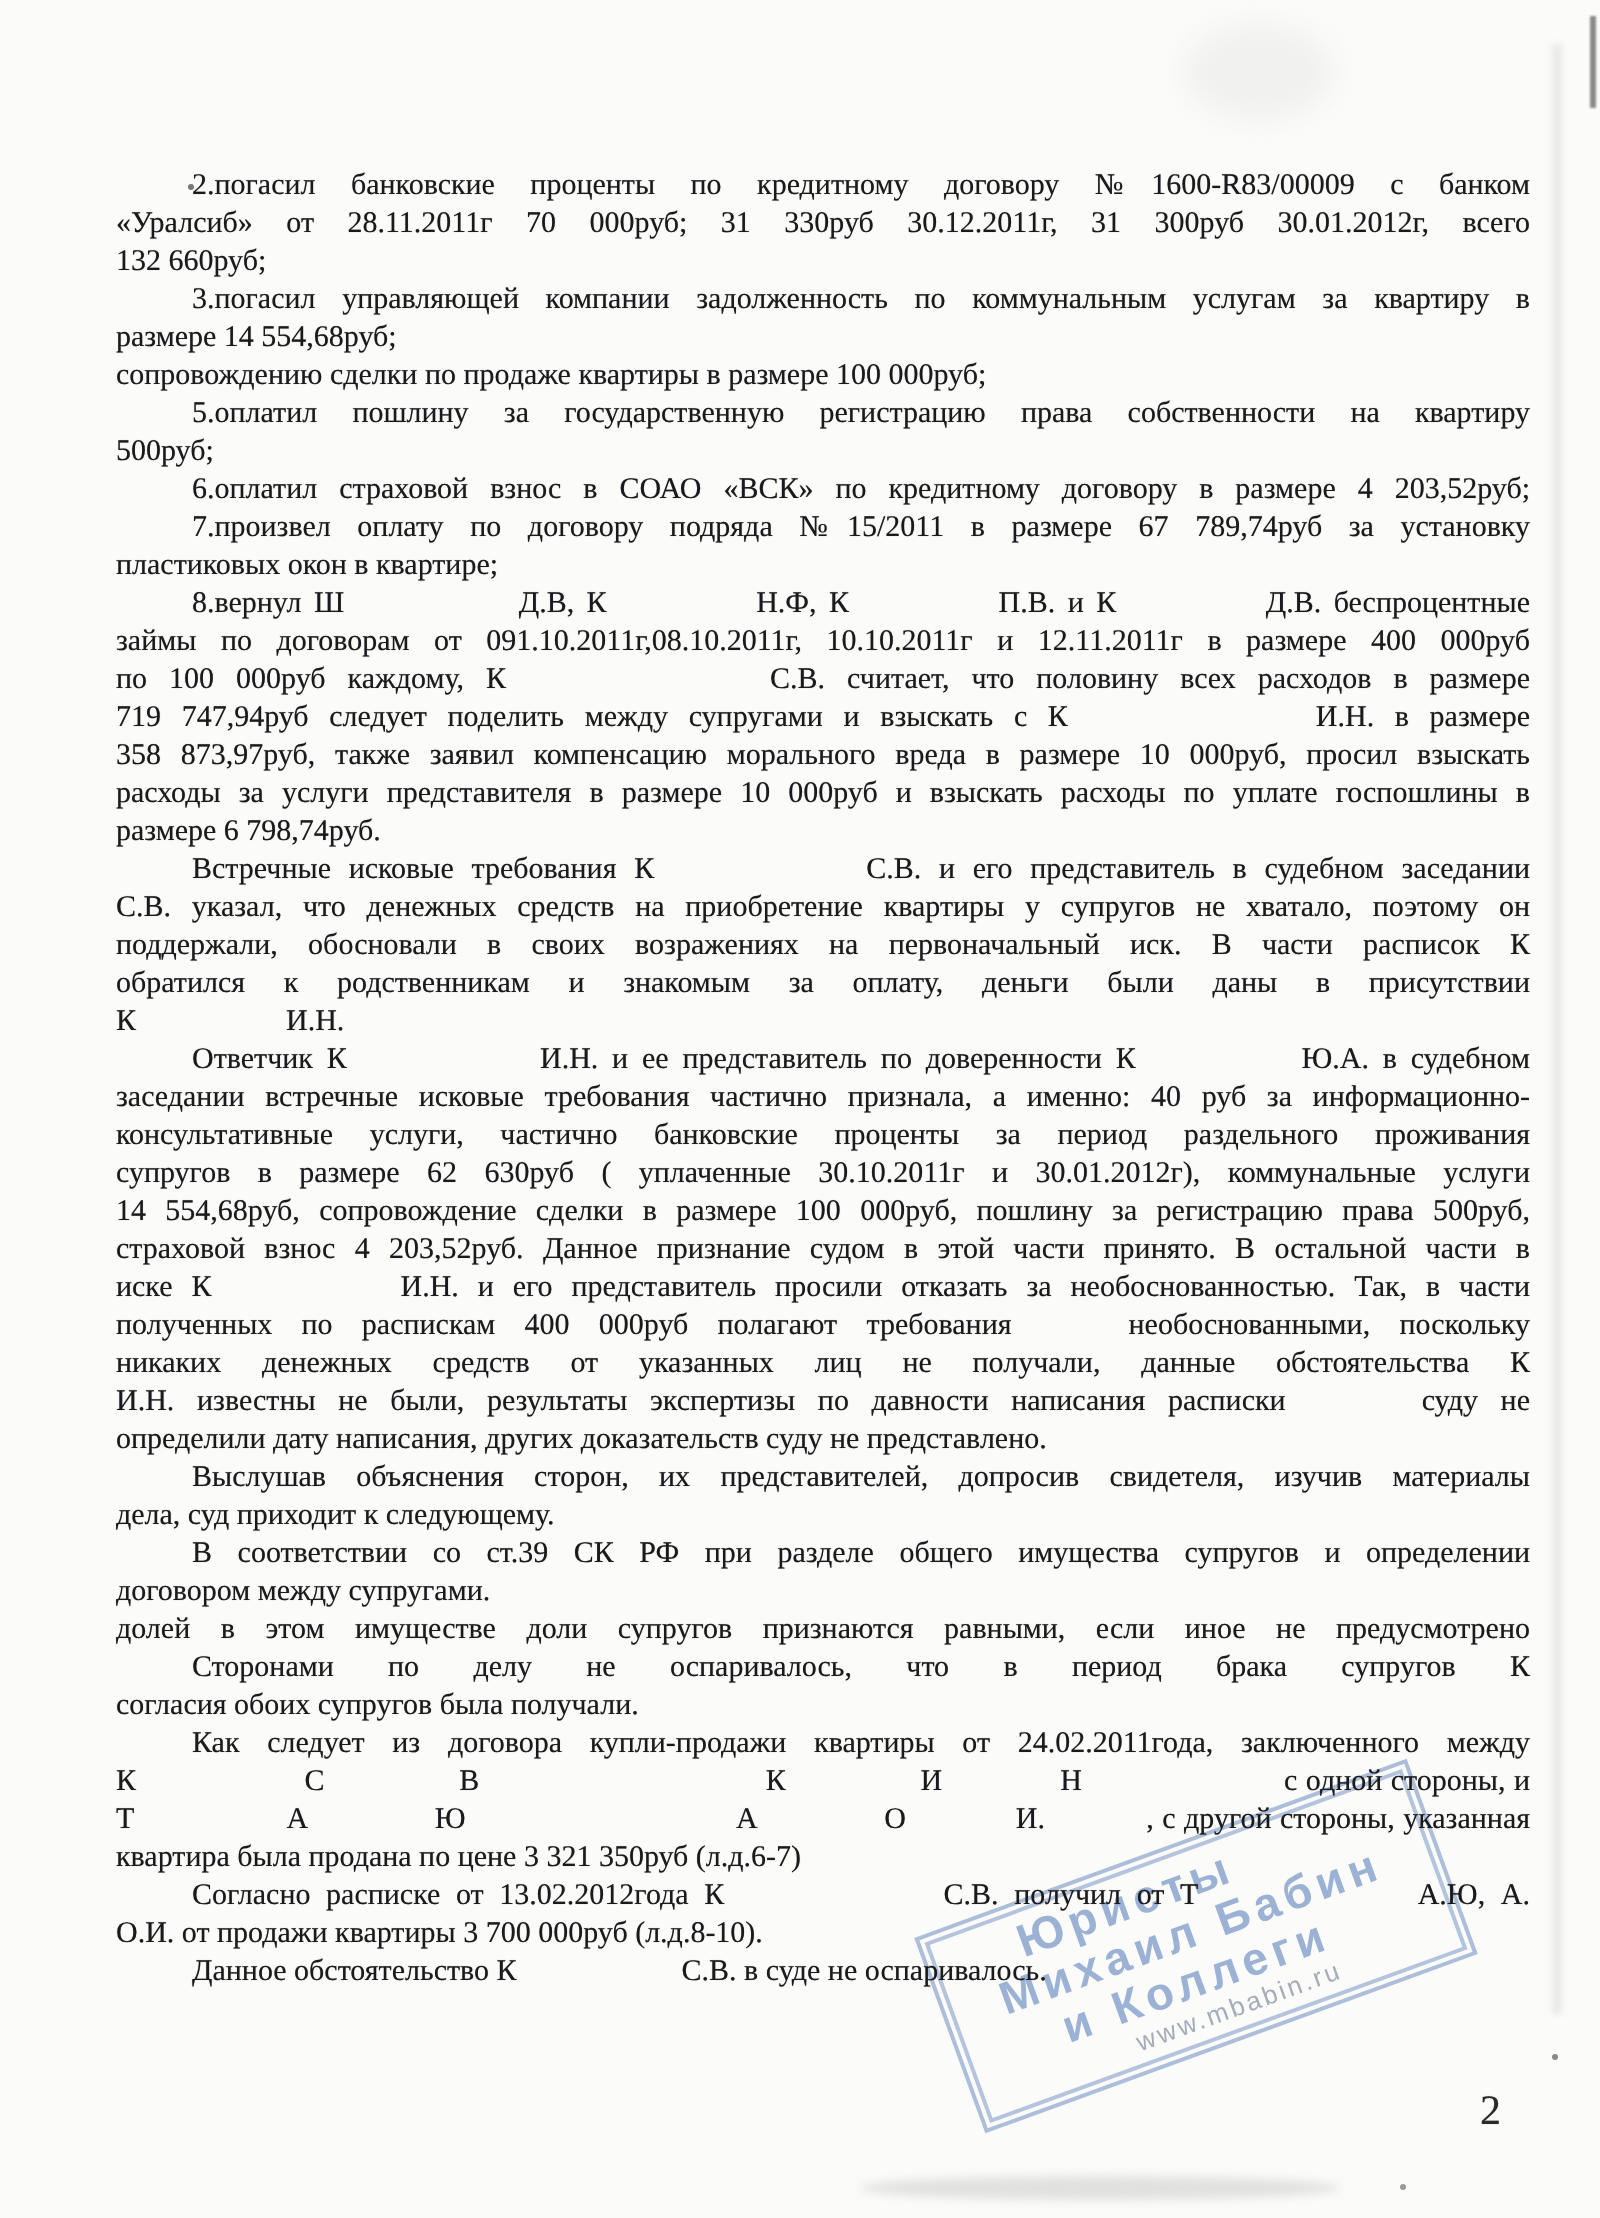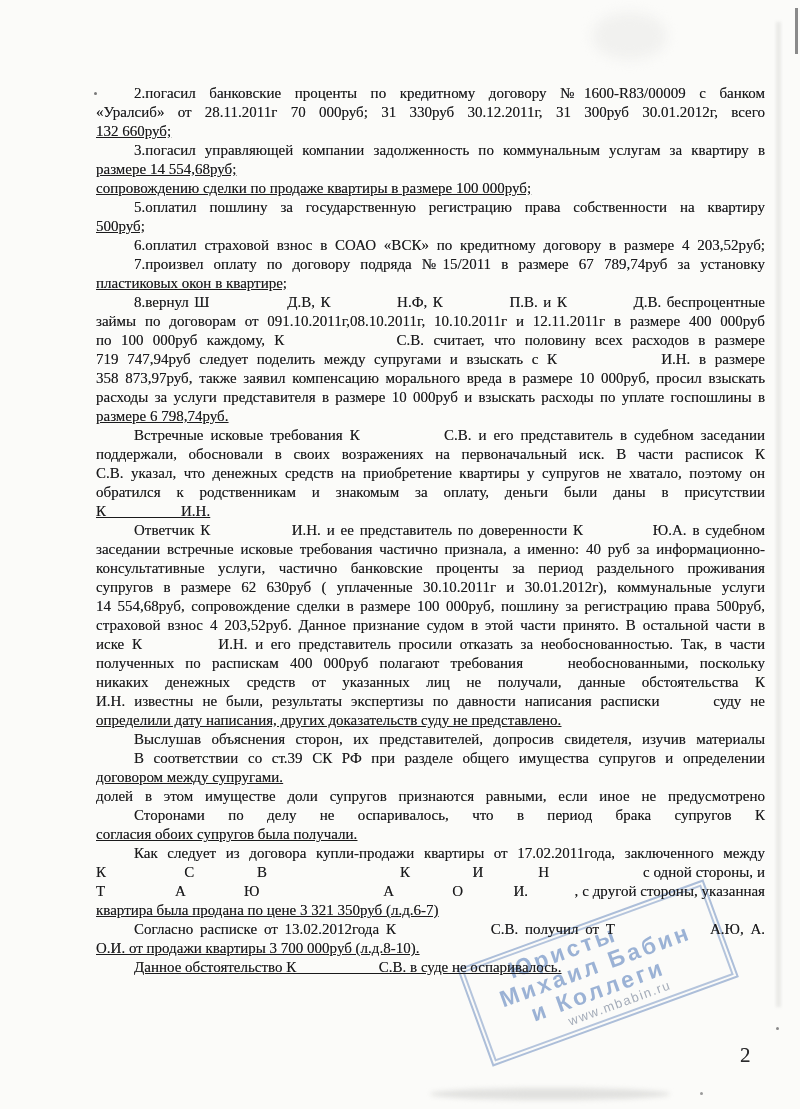--- a/index.html
+++ b/index.html
@@ -33,24 +33,23 @@
     z-index: 2;
   }
   .para { margin: 0; padding: 0; }
   .line {
     font-size: 15px; line-height: 19px;
     color: #1a1a1c;
     text-align: justify;
     text-align-last: justify;
     text-shadow: 0 0 0.4px rgba(20,20,22,0.55);
     white-space: normal;
-    margin-left: 38px;
   }
   .line.first { text-indent: 38px; }
-  .line.plast { text-align-last: left; text-decoration: underline; }
+  .line.plast { text-align-last: left; }
 
   .pagenum {
     position: absolute; left: 740px; top: 1043px;
     font-size: 21px; color: #2a2a2c; z-index: 2;
     text-shadow: 0 0 0.4px rgba(20,20,22,0.5);
   }
 
   
   .stamp {
     position: absolute; left: 467px; top: 921px;
@@ -132,52 +131,53 @@
         <div class="line first">8.вернул Ш&nbsp;&nbsp;&nbsp;&nbsp;&nbsp;&nbsp;&nbsp;&nbsp;&nbsp;&nbsp;&nbsp;&nbsp;&nbsp;&nbsp;Д.В, К&nbsp;&nbsp;&nbsp;&nbsp;&nbsp;&nbsp;&nbsp;&nbsp;&nbsp;&nbsp;&nbsp;&nbsp;Н.Ф, К&nbsp;&nbsp;&nbsp;&nbsp;&nbsp;&nbsp;&nbsp;&nbsp;&nbsp;&nbsp;&nbsp;&nbsp;П.В. и К&nbsp;&nbsp;&nbsp;&nbsp;&nbsp;&nbsp;&nbsp;&nbsp;&nbsp;&nbsp;&nbsp;&nbsp;Д.В. беспроцентные</div>
         <div class="line">займы по договорам от 091.10.2011г,08.10.2011г, 10.10.2011г и 12.11.2011г в размере 400 000руб</div>
         <div class="line">по 100 000руб каждому, К&nbsp;&nbsp;&nbsp;&nbsp;&nbsp;&nbsp;&nbsp;&nbsp;&nbsp;&nbsp;&nbsp;&nbsp;С.В. считает, что половину всех расходов в размере</div>
         <div class="line">719 747,94руб следует поделить между супругами и взыскать с К&nbsp;&nbsp;&nbsp;&nbsp;&nbsp;&nbsp;&nbsp;&nbsp;&nbsp;&nbsp;&nbsp;&nbsp;И.Н. в размере</div>
         <div class="line">358 873,97руб, также заявил компенсацию морального вреда в размере 10 000руб, просил взыскать</div>
         <div class="line">расходы за услуги представителя в размере 10 000руб и взыскать расходы по уплате госпошлины в</div>
         <div class="line plast">размере 6 798,74руб.</div>
       </div>
       <div class="para">
         <div class="line first">Встречные исковые требования К&nbsp;&nbsp;&nbsp;&nbsp;&nbsp;&nbsp;&nbsp;&nbsp;&nbsp;&nbsp;&nbsp;&nbsp;С.В. и его представитель в судебном заседании</div>
+        <div class="line">С.В. указал, что денежных средств на приобретение квартиры у супругов не хватало, поэтому он</div>
         <div class="line">поддержали, обосновали в своих возражениях на первоначальный иск. В части расписок К</div>
-        <div class="line">С.В. указал, что денежных средств на приобретение квартиры у супругов не хватало, поэтому он</div>
         <div class="line">обратился к родственникам и знакомым за оплату, деньги были даны в присутствии</div>
         <div class="line plast">К&nbsp;&nbsp;&nbsp;&nbsp;&nbsp;&nbsp;&nbsp;&nbsp;&nbsp;&nbsp;&nbsp;&nbsp;&nbsp;&nbsp;&nbsp;&nbsp;&nbsp;&nbsp;&nbsp;&nbsp;И.Н.</div>
       </div>
       <div class="para">
         <div class="line first">Ответчик К&nbsp;&nbsp;&nbsp;&nbsp;&nbsp;&nbsp;&nbsp;&nbsp;&nbsp;&nbsp;&nbsp;&nbsp;&nbsp;&nbsp;И.Н. и ее представитель по доверенности К&nbsp;&nbsp;&nbsp;&nbsp;&nbsp;&nbsp;&nbsp;&nbsp;&nbsp;&nbsp;&nbsp;&nbsp;Ю.А. в судебном</div>
         <div class="line">заседании встречные исковые требования частично признала, а именно: 40 руб за информационно-</div>
         <div class="line">консультативные услуги, частично банковские проценты за период раздельного проживания</div>
         <div class="line">супругов в размере 62 630руб ( уплаченные 30.10.2011г и 30.01.2012г), коммунальные услуги</div>
         <div class="line">14 554,68руб, сопровождение сделки в размере 100 000руб, пошлину за регистрацию права 500руб,</div>
         <div class="line">страховой взнос 4 203,52руб. Данное признание судом в этой части принято. В остальной части в</div>
         <div class="line">иске К&nbsp;&nbsp;&nbsp;&nbsp;&nbsp;&nbsp;&nbsp;&nbsp;&nbsp;&nbsp;И.Н. и его представитель просили отказать за необоснованностью. Так, в части</div>
         <div class="line">полученных по распискам 400 000руб полагают требования&nbsp;&nbsp;&nbsp;&nbsp;необоснованными, поскольку</div>
         <div class="line">никаких денежных средств от указанных лиц не получали, данные обстоятельства К</div>
         <div class="line">И.Н. известны не были, результаты экспертизы по давности написания расписки&nbsp;&nbsp;&nbsp;&nbsp;&nbsp;&nbsp;суду не</div>
         <div class="line plast">определили дату написания, других доказательств суду не представлено.</div>
       </div>
       <div class="para">
         <div class="line first">Выслушав объяснения сторон, их представителей, допросив свидетеля, изучив материалы</div>
+        <div class="line plast">дела, суд приходит к следующему.</div>
       </div>
       <div class="para">
         <div class="line first">В соответствии со ст.39 СК РФ при разделе общего имущества супругов и определении</div>
         <div class="line plast">договором между супругами.</div>
         <div class="line">долей в этом имуществе доли супругов признаются равными, если иное не предусмотрено</div>
       </div>
       <div class="para">
         <div class="line first">Сторонами по делу не оспаривалось, что в период брака супругов К</div>
         <div class="line plast">согласия обоих супругов была получали.</div>
       </div>
       <div class="para">
-        <div class="line first">Как следует из договора купли-продажи квартиры от 17.02.2011года, заключенного между</div>
+        <div class="line first">Как следует из договора купли-продажи квартиры от 24.02.2011года, заключенного между</div>
         <div class="line">К&nbsp;&nbsp;&nbsp;&nbsp;&nbsp;&nbsp;&nbsp;&nbsp;&nbsp;&nbsp;&nbsp;&nbsp;&nbsp;&nbsp;&nbsp;&nbsp;&nbsp;&nbsp;&nbsp;&nbsp;С&nbsp;&nbsp;&nbsp;&nbsp;&nbsp;&nbsp;&nbsp;&nbsp;&nbsp;&nbsp;&nbsp;&nbsp;&nbsp;&nbsp;&nbsp;&nbsp;В&nbsp;&nbsp;&nbsp;&nbsp;&nbsp;&nbsp;&nbsp;&nbsp;&nbsp;&nbsp;&nbsp;&nbsp;&nbsp;&nbsp;&nbsp;&nbsp;&nbsp;&nbsp;&nbsp;&nbsp;&nbsp;&nbsp;&nbsp;&nbsp;&nbsp;&nbsp;&nbsp;&nbsp;&nbsp;&nbsp;&nbsp;&nbsp;&nbsp;&nbsp;К&nbsp;&nbsp;&nbsp;&nbsp;&nbsp;&nbsp;&nbsp;&nbsp;&nbsp;&nbsp;&nbsp;&nbsp;&nbsp;&nbsp;&nbsp;&nbsp;И&nbsp;&nbsp;&nbsp;&nbsp;&nbsp;&nbsp;&nbsp;&nbsp;&nbsp;&nbsp;&nbsp;&nbsp;&nbsp;&nbsp;Н&nbsp;&nbsp;&nbsp;&nbsp;&nbsp;&nbsp;&nbsp;&nbsp;&nbsp;&nbsp;&nbsp;&nbsp;&nbsp;&nbsp;&nbsp;&nbsp;&nbsp;&nbsp;&nbsp;&nbsp;&nbsp;&nbsp;&nbsp;&nbsp;с одной стороны, и</div>
         <div class="line">Т&nbsp;&nbsp;&nbsp;&nbsp;&nbsp;&nbsp;&nbsp;&nbsp;&nbsp;&nbsp;&nbsp;&nbsp;&nbsp;&nbsp;&nbsp;&nbsp;&nbsp;&nbsp;А&nbsp;&nbsp;&nbsp;&nbsp;&nbsp;&nbsp;&nbsp;&nbsp;&nbsp;&nbsp;&nbsp;&nbsp;&nbsp;&nbsp;&nbsp;Ю&nbsp;&nbsp;&nbsp;&nbsp;&nbsp;&nbsp;&nbsp;&nbsp;&nbsp;&nbsp;&nbsp;&nbsp;&nbsp;&nbsp;&nbsp;&nbsp;&nbsp;&nbsp;&nbsp;&nbsp;&nbsp;&nbsp;&nbsp;&nbsp;&nbsp;&nbsp;&nbsp;&nbsp;&nbsp;&nbsp;&nbsp;&nbsp;А&nbsp;&nbsp;&nbsp;&nbsp;&nbsp;&nbsp;&nbsp;&nbsp;&nbsp;&nbsp;&nbsp;&nbsp;&nbsp;&nbsp;&nbsp;О&nbsp;&nbsp;&nbsp;&nbsp;&nbsp;&nbsp;&nbsp;&nbsp;&nbsp;&nbsp;&nbsp;&nbsp;&nbsp;И.&nbsp;&nbsp;&nbsp;&nbsp;&nbsp;&nbsp;&nbsp;&nbsp;&nbsp;&nbsp;&nbsp;&nbsp;, с другой стороны, указанная</div>
         <div class="line plast">квартира была продана по цене 3 321 350руб (л.д.6-7)</div>
       </div>
       <div class="para">
         <div class="line first">Согласно расписке от 13.02.2012года К&nbsp;&nbsp;&nbsp;&nbsp;&nbsp;&nbsp;&nbsp;&nbsp;&nbsp;&nbsp;&nbsp;&nbsp;&nbsp;&nbsp;С.В. получил от Т&nbsp;&nbsp;&nbsp;&nbsp;&nbsp;&nbsp;&nbsp;&nbsp;&nbsp;&nbsp;&nbsp;&nbsp;&nbsp;&nbsp;А.Ю, А.</div>
         <div class="line plast">О.И. от продажи квартиры 3 700 000руб (л.д.8-10).</div>
       </div>
       <div class="para">
         <div class="line first plast">Данное обстоятельство К&nbsp;&nbsp;&nbsp;&nbsp;&nbsp;&nbsp;&nbsp;&nbsp;&nbsp;&nbsp;&nbsp;&nbsp;&nbsp;&nbsp;&nbsp;&nbsp;&nbsp;&nbsp;&nbsp;&nbsp;&nbsp;&nbsp;С.В. в суде не оспаривалось.</div>

